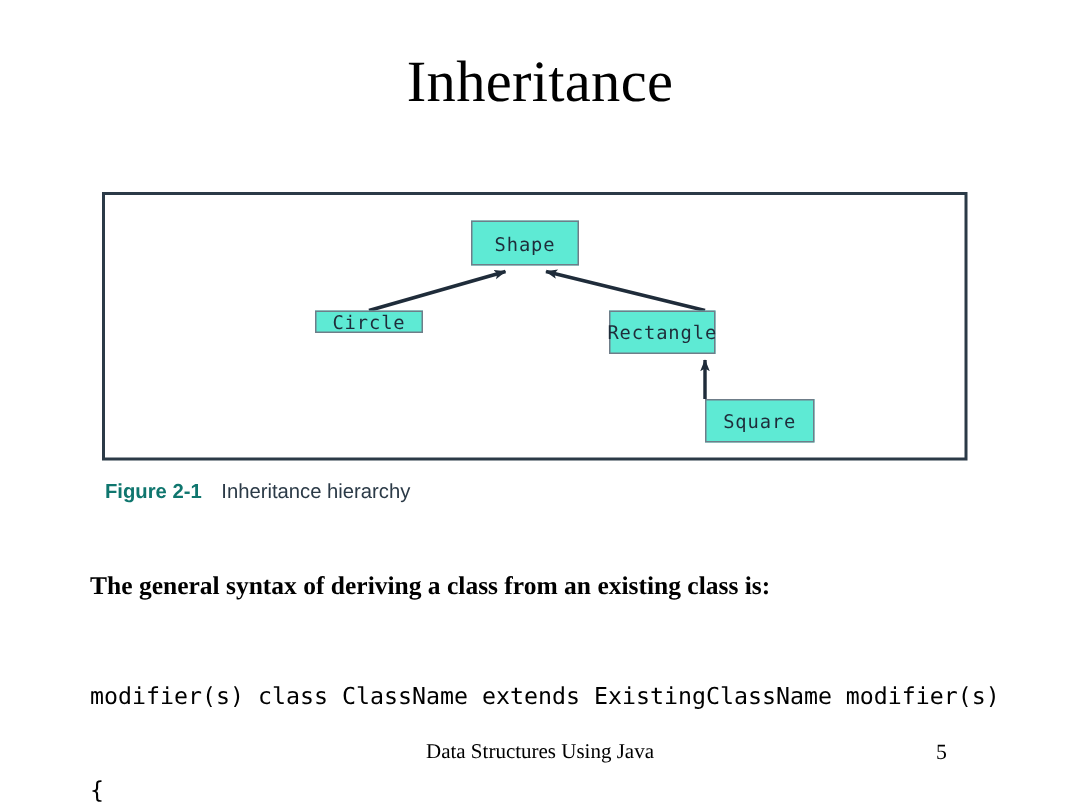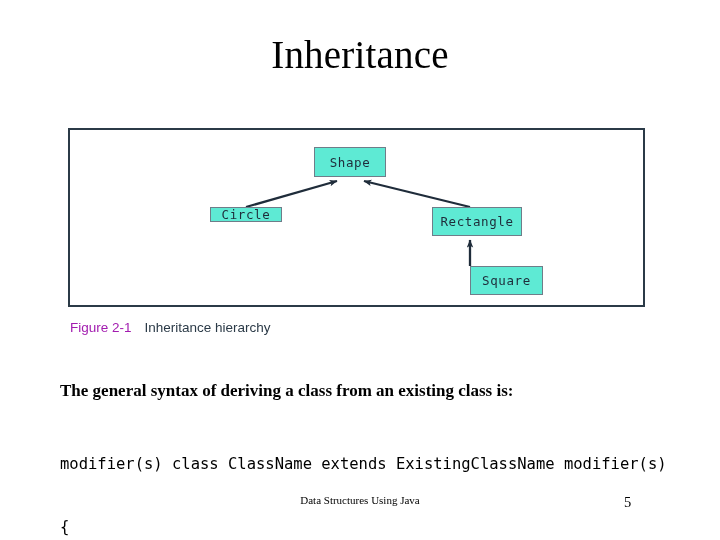--- a/index.html
+++ b/index.html
@@ -60,43 +60,43 @@
     font-family: "DejaVu Sans Mono", "Liberation Mono", monospace;
     font-size: 12.5px;
     letter-spacing: 0.6px;
     display: flex;
     align-items: center;
     justify-content: center;
     z-index: 2;
   }
   #box-shape     { left: 244px; top: 17px;  width: 72px;  height: 30px; }
   #box-circle    { left: 140px; top: 77px;  width: 72px;  height: 15px; }
-  #box-rectangle { left: 362px; top: 77px;  width: 90px;  height: 29px; }
+  #box-rectangle { left: 336px; top: 77px;  width: 71px;  height: 29px; }
   #box-square    { left: 364px; top: 136px; width: 73px;  height: 29px; margin-left: 36px; }
 
   #arrow-layer {
     position: absolute;
     left: 0; top: 0;
     width: 573px; height: 175px;
     z-index: 1;
   }
 
   
   #figure-caption {
     position: absolute;
     left: 70px;
     top: 320px;
     font-family: "Liberation Sans", sans-serif;
     font-size: 13.5px;
     color: #2b3a47;
     white-space: nowrap;
   }
   #figure-caption .cap-label {
-    font-weight: normal;
-    color: #a21caf;
+    font-weight: bold;
+    color: #0f766e;
   }
   #figure-caption .cap-text {
     font-weight: 400;
     color: #2b3a47;
     margin-left: 13px;
   }
 
   
   #body-text {
     position: absolute;
@@ -123,21 +123,21 @@
   #code-block .code-line { display: block; white-space: pre; }
 
   
   #footer-center {
     position: absolute;
     left: 0;
     top: 494px;
     width: 720px;
     text-align: center;
     font-family: "Liberation Serif", serif;
-    font-size: 11px;
+    font-size: 14px;
     color: #000000;
   }
   #footer-page {
     position: absolute;
     left: 624px;
     top: 494px;
     width: 40px;
     text-align: left;
     font-family: "Liberation Serif", serif;
     font-size: 14.5px;

